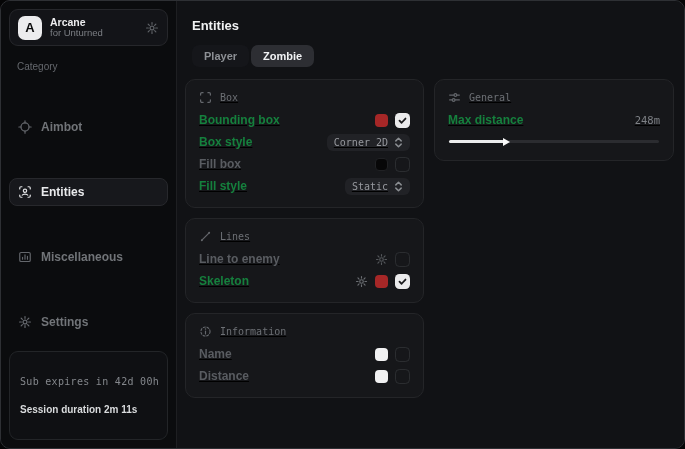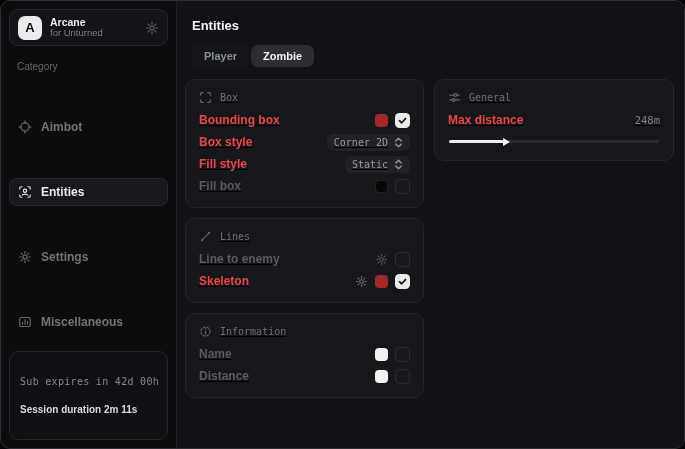--- a/index.html
+++ b/index.html
@@ -75,21 +75,21 @@
     padding:8px 13px 10px;
     text-decoration:underline;
   }
   .card-header {
     display:flex; align-items:center; gap:8px; margin:3px 0 5px;
     color:#6d7075; font-family:"DejaVu Sans Mono", monospace; font-size:10px;
   }
   .card-header .hicon { display:flex; color:#64676c; }
 
   .row { display:flex; align-items:center; justify-content:space-between; height:22px; }
-  .row-label { font-size:12px; font-weight:bold; color:#ef4444; }
+  .row-label { font-size:12px; font-weight:bold; color:#15803d; }
   .row-label.dim { color:#595c61; }
   .controls { display:flex; align-items:center; gap:7px; }
 
   .swatch { width:13px; height:13px; border-radius:4px; cursor:pointer; }
   .swatch.outlined { border:1px solid #202124; }
 
   .checkbox {
     width:15px; height:15px; border-radius:4.5px; cursor:pointer;
     display:flex; align-items:center; justify-content:center;
   }
@@ -160,36 +160,36 @@
             <circle cx="8" cy="6.6" r="1.9"></circle>
               <path d="M4.9 11.6c.6-1.7 5.6-1.7 6.2 0"></path>
           </svg>
         </span>
         <span>Entities</span>
       </div>
 
 
       <div class="nav-item">
         <span class="nicon">
+          <svg width="14" height="14" viewBox="0 0 16 16" fill="none" stroke="currentColor" stroke-width="1.3" stroke-linecap="round">
+            <rect x="2" y="2.8" width="12" height="10.4" rx="1.5"></rect>
+              <path d="M5.2 10.6V8.4M8 10.6V5.6M10.8 10.6V7.2"></path>
+          </svg>
+        </span>
+        <span>Miscellaneous</span>
+      </div>
+
+      <div class="nav-item">
+        <span class="nicon">
           <svg width="14" height="14" viewBox="0 0 16 16" fill="none" stroke="currentColor" stroke-width="1.4" stroke-linecap="round">
             <circle cx="8" cy="8" r="2.2"></circle>
             <path d="M8 1.8v2M8 12.2v2M1.8 8h2M12.2 8h2M3.6 3.6l1.4 1.4M11 11l1.4 1.4M12.4 3.6L11 5M5 11l-1.4 1.4"></path>
           </svg>
         </span>
         <span>Settings</span>
-      </div>
-
-      <div class="nav-item">
-        <span class="nicon">
-          <svg width="14" height="14" viewBox="0 0 16 16" fill="none" stroke="currentColor" stroke-width="1.3" stroke-linecap="round">
-            <rect x="2" y="2.8" width="12" height="10.4" rx="1.5"></rect>
-              <path d="M5.2 10.6V8.4M8 10.6V5.6M10.8 10.6V7.2"></path>
-          </svg>
-        </span>
-        <span>Miscellaneous</span>
       </div>
     </nav>
 
     <div class="sub-card">
       <div class="sub-line1">Sub expires in 42d 00h</div>
       <div class="sub-line2">Session duration 2m 11s</div>
     </div>
   </aside>
 
   <main class="main">
@@ -231,36 +231,36 @@
               <span>Corner 2D</span>
               <span class="dicon">
                 <svg width="9" height="11" viewBox="0 0 10 12" fill="none" stroke="currentColor" stroke-width="1.6" stroke-linecap="round" stroke-linejoin="round">
                     <path d="M2 4.2L5 1.2l3 3M2 7.8l3 3 3-3"></path>
                   </svg>
               </span>
             </div>
           </div>
 
           <div class="row">
+            <span class="row-label dim">Fill box</span>
+            <div class="controls">
+              <span class="swatch outlined" style="background-color: rgb(7, 7, 8);"></span>
+              <span class="checkbox unchecked faint"></span>
+            </div>
+          </div>
+
+          <div class="row">
             <span class="row-label">Fill style</span>
             <div class="dropdown">
               <span>Static</span>
               <span class="dicon">
                 <svg width="9" height="11" viewBox="0 0 10 12" fill="none" stroke="currentColor" stroke-width="1.6" stroke-linecap="round" stroke-linejoin="round">
                     <path d="M2 4.2L5 1.2l3 3M2 7.8l3 3 3-3"></path>
                   </svg>
               </span>
-            </div>
-          </div>
-
-          <div class="row">
-            <span class="row-label dim">Fill box</span>
-            <div class="controls">
-              <span class="swatch outlined" style="background-color: rgb(7, 7, 8);"></span>
-              <span class="checkbox unchecked faint"></span>
             </div>
           </div>
         </div>
 
         <div class="card">
           <div class="card-header">
             <span class="hicon">
               <svg width="13" height="13" viewBox="0 0 16 16" fill="none" stroke="currentColor" stroke-width="1.5" stroke-linecap="round">
                 <path d="M3.5 12.5l9-9"></path>
                   <circle cx="3.5" cy="12.5" r="1.2" fill="currentColor" stroke="none"></circle>

